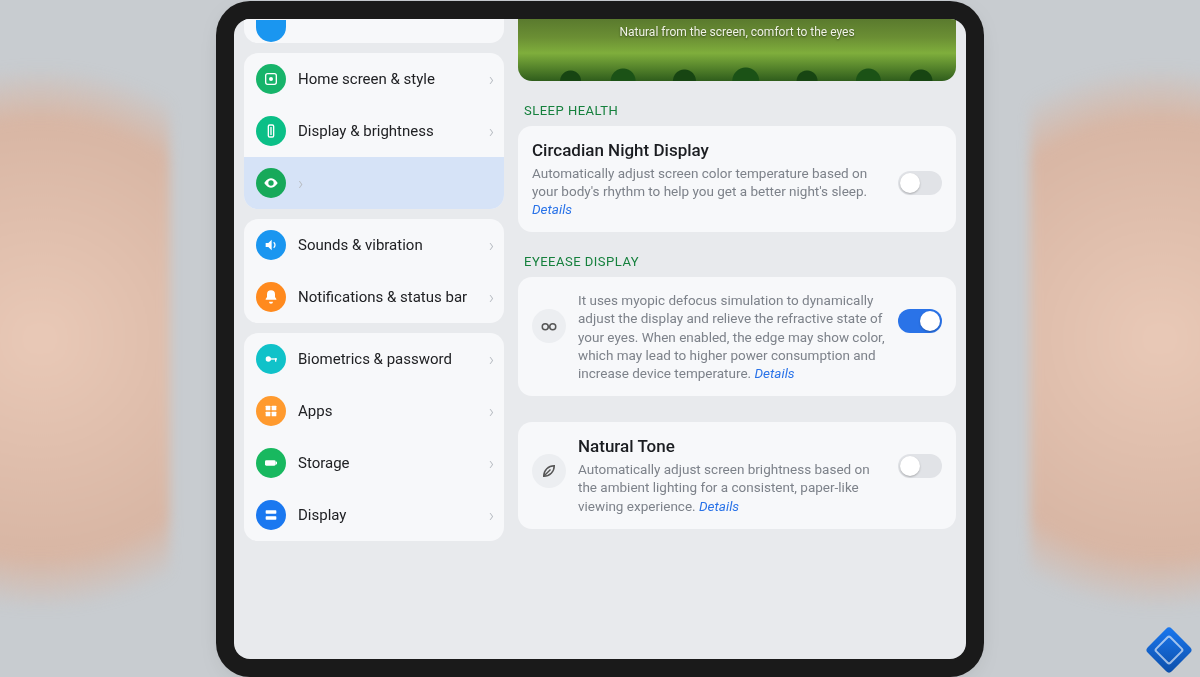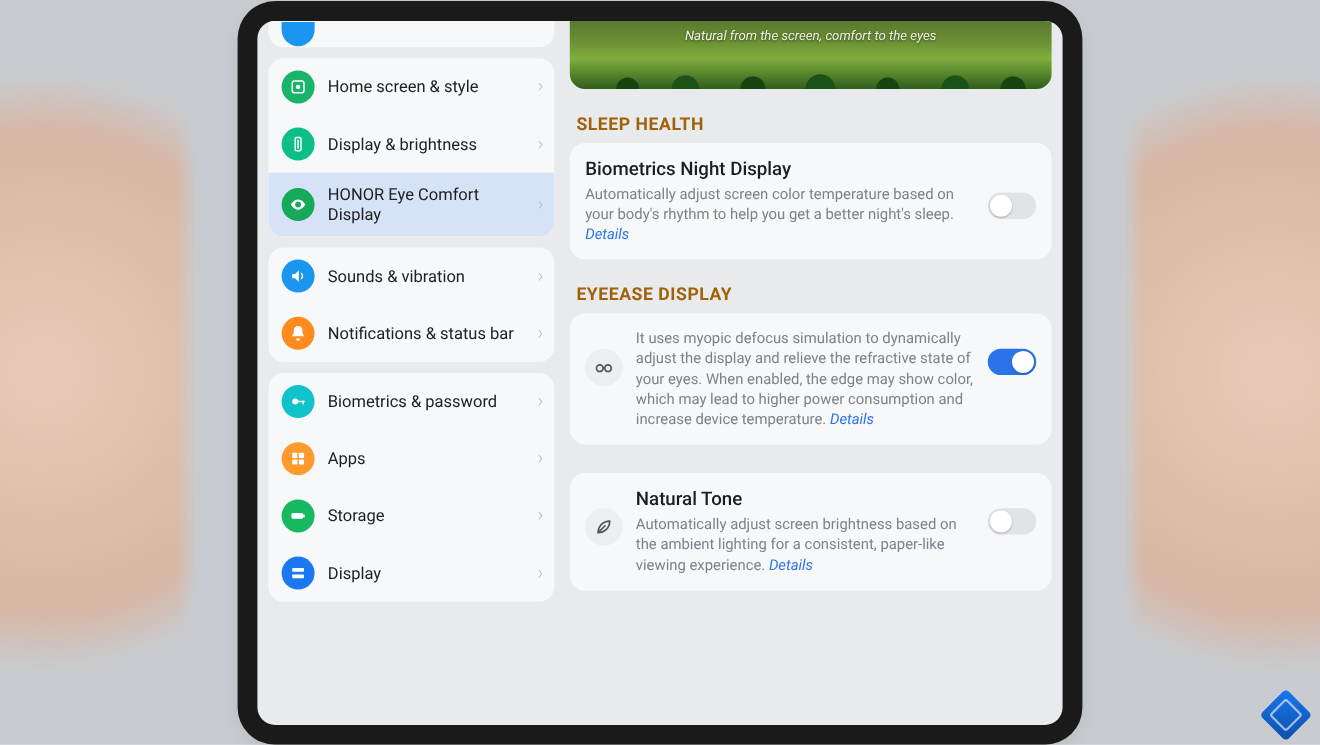--- a/index.html
+++ b/index.html
@@ -109,30 +109,29 @@
       radial-gradient(circle at 38% 100%, #174512 0 11px, transparent 12px),
       radial-gradient(circle at 52% 100%, #1b5216 0 13px, transparent 14px),
       radial-gradient(circle at 66% 100%, #174512 0 10px, transparent 11px),
       radial-gradient(circle at 80% 100%, #1b5216 0 12px, transparent 13px),
       radial-gradient(circle at 92% 100%, #174512 0 11px, transparent 12px);
   }
   .banner .caption {
     position: relative;
     color: #f0f3e6;
     font-size: 12px;
-    font-style: italic;
     margin-top: 6px;
     text-shadow: 0 1px 2px rgba(0,0,0,0.5);
   }
   .section-title {
-    font-size: 16px;
+    font-size: 13px;
     letter-spacing: 0.5px;
-    color: #a16207;
+    color: #15803d;
     margin: 22px 0 8px 6px;
-    font-weight: 700;
+    font-weight: 400;
   }
   .setting-card {
     background: #f7f8fa;
     border-radius: 14px;
     padding: 14px 14px 14px 14px;
     display: flex;
     align-items: flex-start;
     gap: 12px;
   }
   .setting-card + .setting-card { margin-top: 26px; }
@@ -234,21 +233,20 @@
         </span>
         <span class="label">Display &amp; brightness</span>
         <span class="chev">›</span>
       </div>
       <div class="sidebar-item active">
         <span class="icon c-eye">
           <svg viewBox="0 0 24 24" fill="currentColor">
               <path d="M12 5C6 5 2 12 2 12s4 7 10 7 10-7 10-7-4-7-10-7zm0 11a4 4 0 110-8 4 4 0 010 8z"></path>
             </svg>
         </span>
-        <span class="label">HONOR Eye Comfort Display</span>
         <span class="chev">›</span>
       </div>
     </div>
 
     <div class="card-group">
       <div class="sidebar-item">
         <span class="icon c-blue">
           <svg viewBox="0 0 24 24" fill="currentColor">
               <path d="M4 9v6h4l5 5V4L8 9H4z"></path>
               <path d="M16 8a5 5 0 010 8" fill="none" stroke="currentColor" stroke-width="2"></path>
@@ -316,21 +314,21 @@
   </div>
 
   <div class="col-right">
     <div class="banner">
       <span class="caption">Natural from the screen, comfort to the eyes</span>
     </div>
 
     <div class="section-title">SLEEP HEALTH</div>
     <div class="setting-card" style="align-items:center;">
       <div class="body">
-        <div class="setting-title">Biometrics Night Display</div>
+        <div class="setting-title">Circadian Night Display</div>
         <div class="setting-desc">
           <span>Automatically adjust screen color temperature based on your body's rhythm to help you get a better night's sleep.</span>
           <span class="details-link">Details</span>
         </div>
       </div>
       <div class="toggle off" style="margin-top:8px;"></div>
     </div>
 
     <div class="section-title">EYEEASE DISPLAY</div>
 

